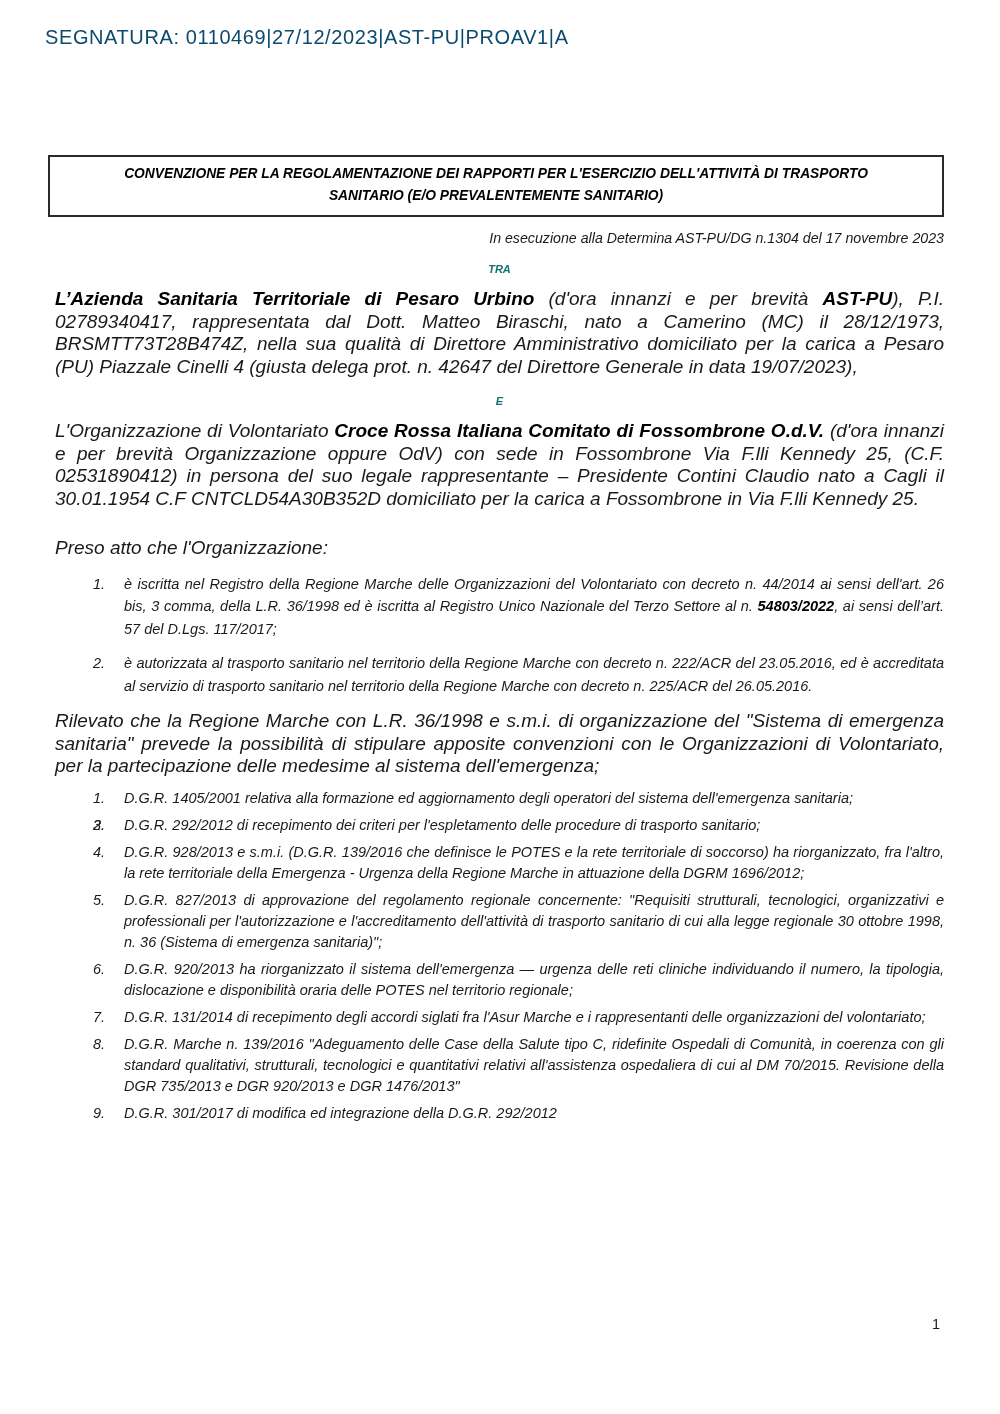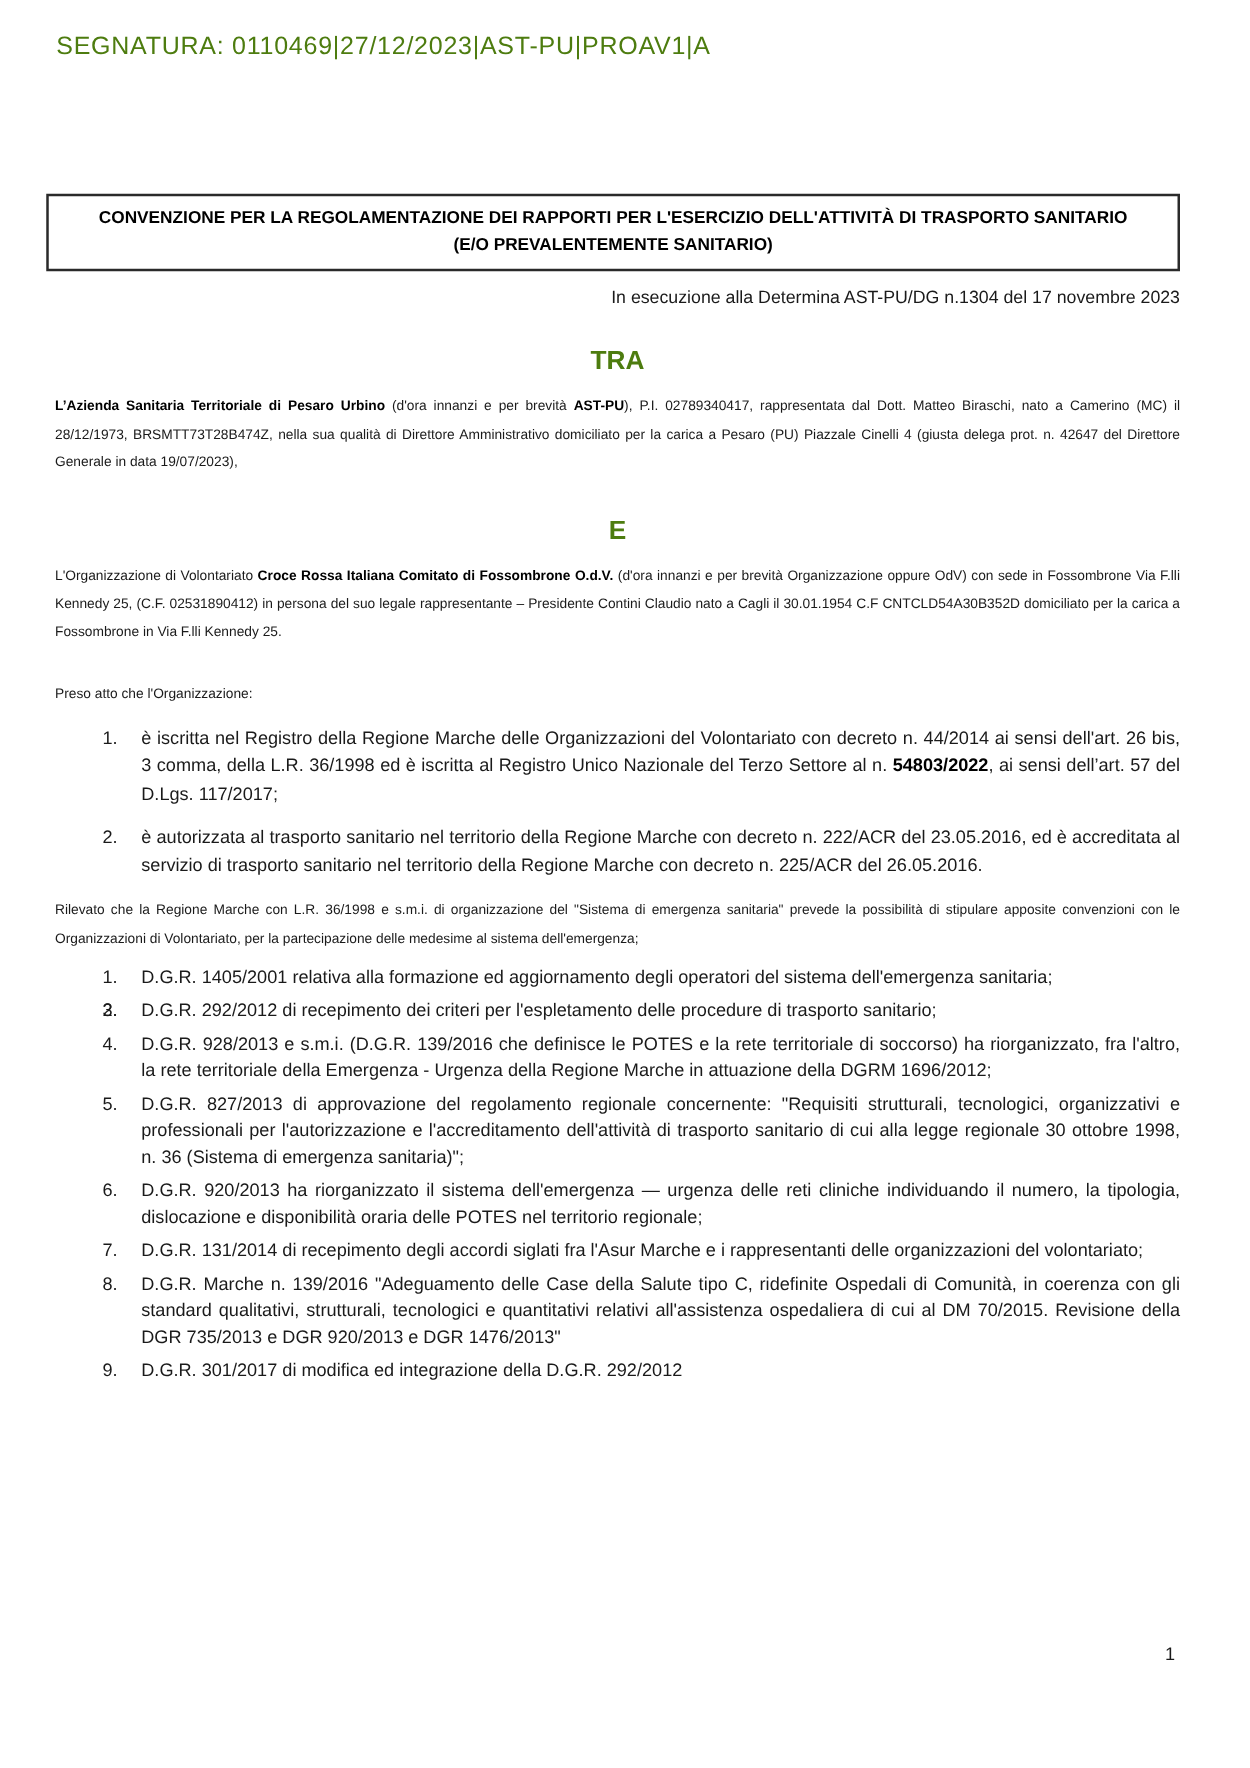--- a/index.html
+++ b/index.html
@@ -11,51 +11,52 @@
     font-family: "Liberation Sans", sans-serif;
     color: #1a1a1a;
     overflow: hidden;
   }
   .segnatura {
     position: absolute;
     left: 45px;
     top: 26px;
     font-size: 20px;
     letter-spacing: 0.6px;
-    color: #4d7c0f;
+    color: #0c4a6e;
     white-space: nowrap;
   }
   .content {
-    padding: 155px 56px 0 44px;
+    padding: 155px 56px 0 55px;
+    font-style: italic;
   }
   .title-box {
     border: 2px solid #2a2a2a;
     margin-left: -7px;
     padding: 6px 40px 8px;
     text-align: center;
     font-weight: bold;
     font-size: 13.8px;
     line-height: 22px;
     color: #000000;
   }
   .esecuzione {
     text-align: right;
     font-size: 14.2px;
     margin: 13px 0 0;
     color: #1a1a1a;
   }
   .heading-center {
     text-align: center;
     font-weight: bold;
-    font-size: 21px;
-    margin: 31px 0 0;
-    color: #4d7c0f;
+    font-size: 11px;
+    margin: 17px 0 0;
+    color: #0f766e;
   }
   p.body {
-    font-size: 11px;
+    font-size: 19px;
     line-height: 22.5px;
     text-align: justify;
     margin: 13px 0 0;
   }
   p.body.gap { margin-top: 27px; }
   b { font-weight: bold; color: #000000; }
   ol.doc-list {
     list-style: none;
     margin: 13px 0 0;
     padding: 0;

